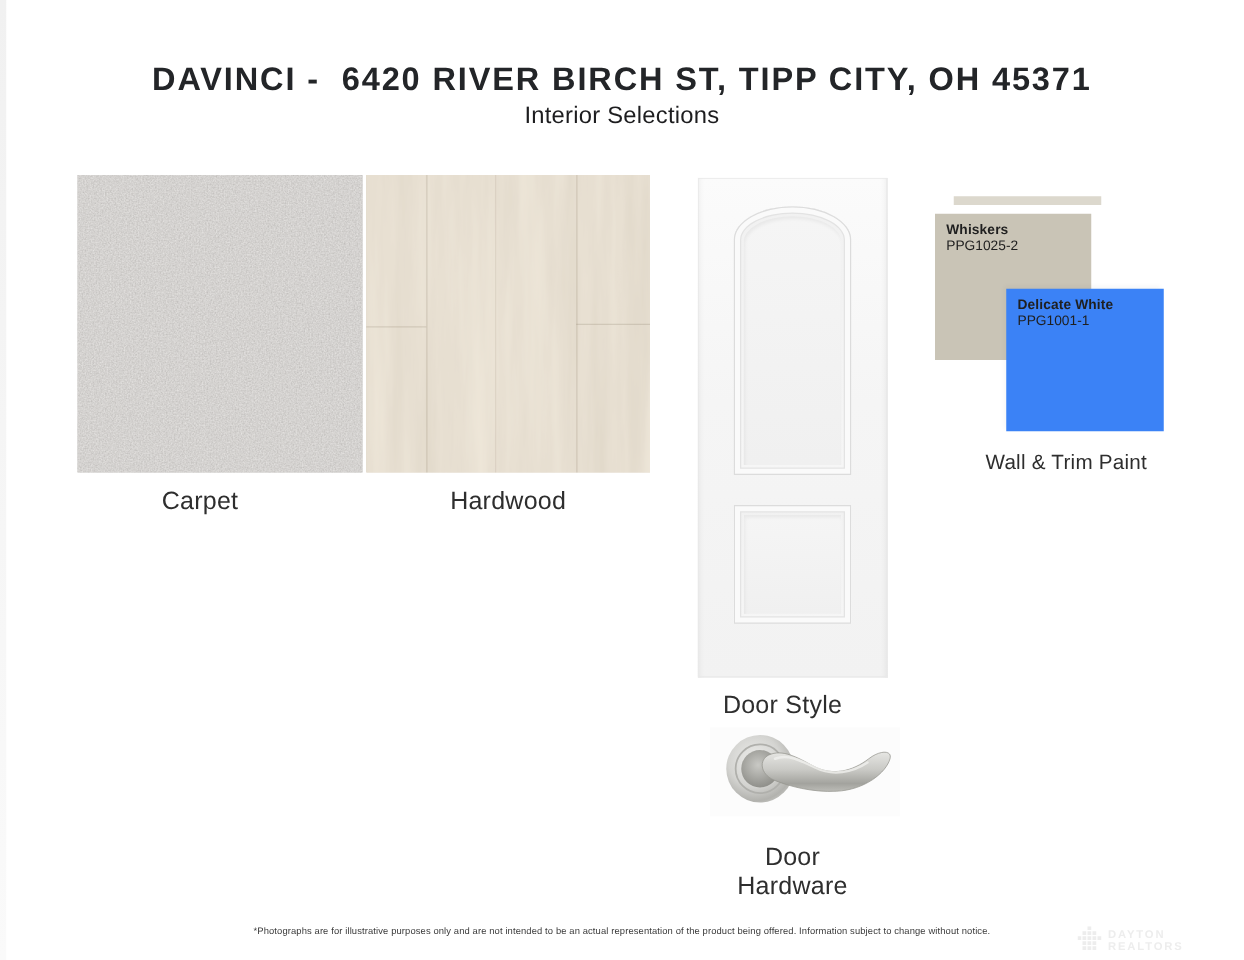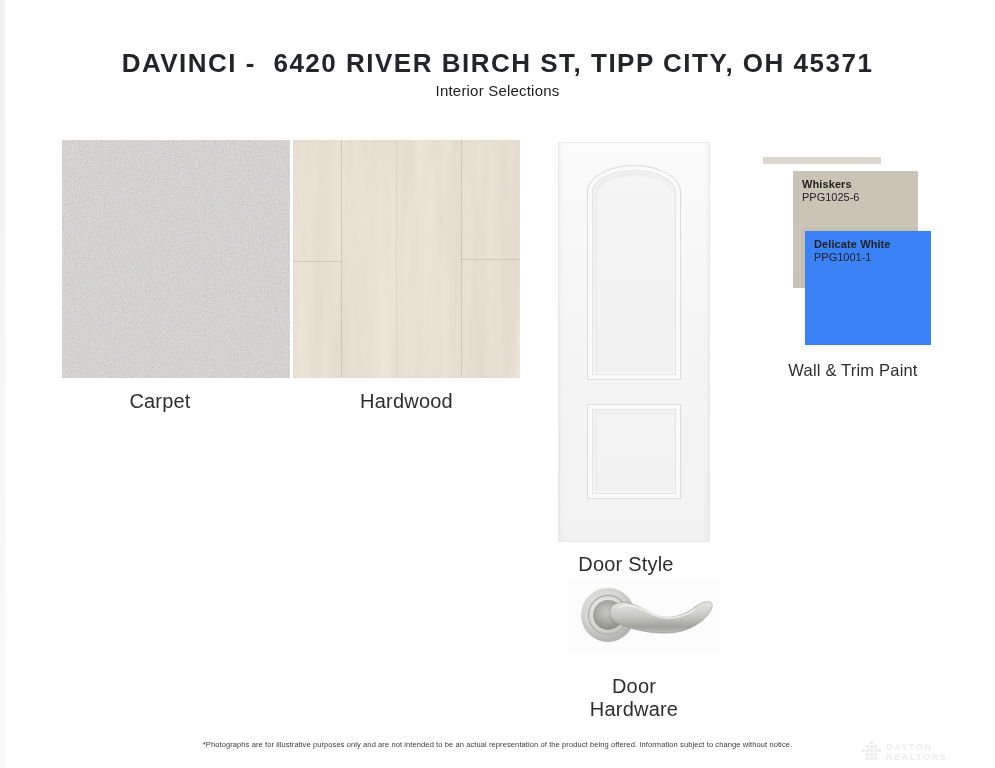--- a/index.html
+++ b/index.html
@@ -17,21 +17,21 @@
   
   .title{
     position:absolute;left:0;top:48px;width:995px;
     text-align:center;
     font-size:26px;font-weight:bold;letter-spacing:1.5px;
     color:#232528;white-space:pre;
   }
   .subtitle{
     position:absolute;left:0;top:82px;width:995px;
     text-align:center;
-    font-size:15px;font-weight:400;color:#1d1d1f;letter-spacing:0.2px;
+    font-size:19px;font-weight:400;color:#1d1d1f;letter-spacing:0.2px;
   }
   
   .swatch-label{
     position:absolute;text-align:center;
     font-size:20px;color:#2e2e2e;letter-spacing:0.2px;
   }
   
   .carpet{position:absolute;left:62px;top:140px;width:228px;height:238px;}
   .hardwood{position:absolute;left:293px;top:140px;width:227px;height:238px;}
   .hardwood .seam{position:absolute;background:rgba(96,80,58,0.16);}
@@ -192,23 +192,23 @@
       <path d="M47,22 C58,17 70,24 83,31 C98,39 114,35 127,25
                C136,18 146,18 144,25 C141,36 124,50 101,51
                C82,52 63,47 51,42 C40,37 39,26 47,22 Z" fill="url(#leverGrad)" stroke="#96968f" stroke-width="0.6"></path>
       <path d="M52,25 C62,21 72,26 84,32 C98,39 114,36 126,28" fill="none" stroke="#f0f0ee" stroke-width="2" stroke-linecap="round" opacity="0.8"></path>
     </svg>
   </div>
   <div class="swatch-label" style="left:566px;top:675px;width:136px;">Door Hardware</div>
 
   <div class="paint-edge"></div>
 
-  <div class="paint-chip chip-whiskers" style="background-color: rgb(201, 196, 182); margin-left: 45px;">
+  <div class="paint-chip chip-whiskers" style="background-color: rgb(201, 196, 182);">
     <div class="chip-name">Whiskers</div>
-    <div class="chip-code">PPG1025-6</div>
+    <div class="chip-code">PPG1025-2</div>
   </div>
 
   <div class="paint-chip chip-delicate" style="background-color: #3b82f6;">
     <div class="chip-name">Delicate White</div>
     <div class="chip-code">PPG1001-1</div>
   </div>
 
   <div class="swatch-label" style="left:753px;top:361px;width:200px;font-size:16.5px;text-align:center;">Wall &amp; Trim Paint</div>
 
   <div class="disclaimer">*Photographs are for illustrative purposes only and are not intended to be an actual representation of the product being offered. Information subject to change without notice.</div>

